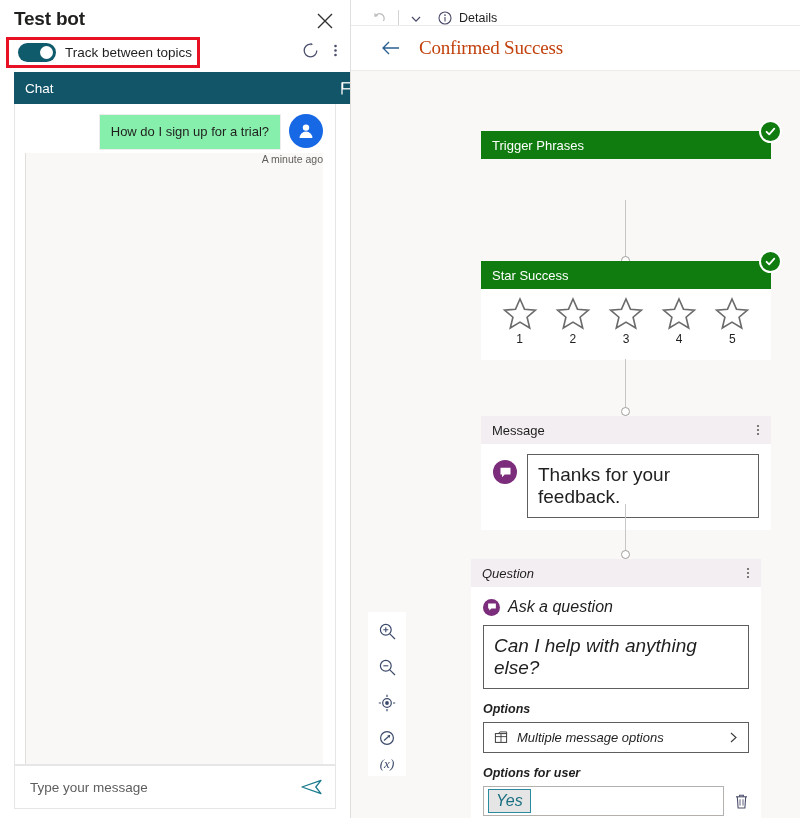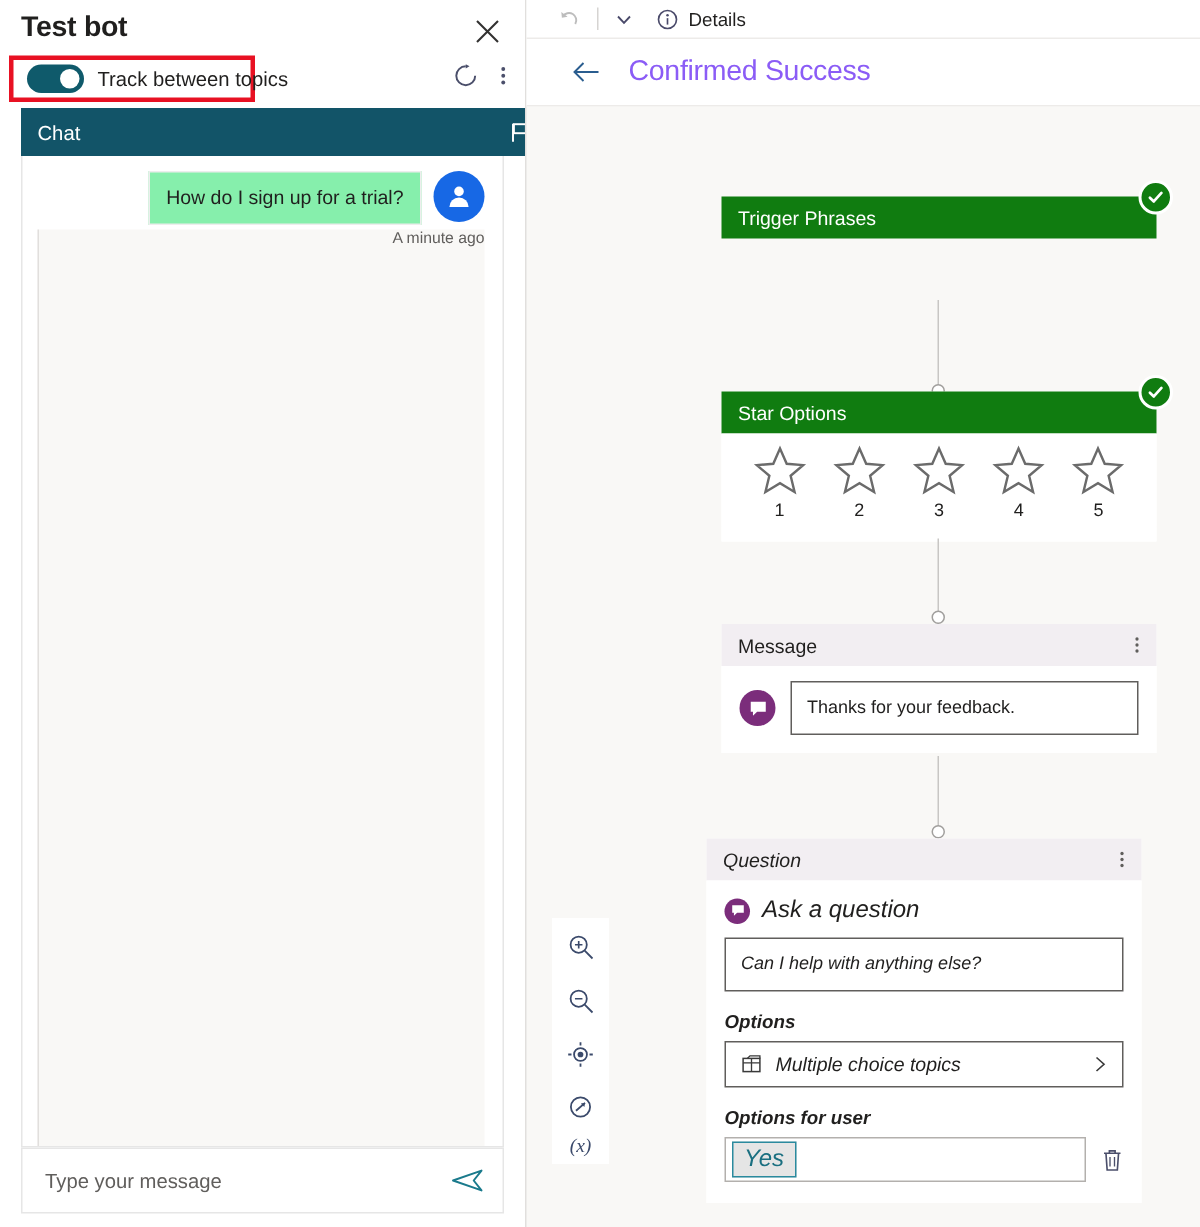--- a/index.html
+++ b/index.html
@@ -26,21 +26,21 @@
   }
   .tb-close {
     position: absolute; right: 14px; top: 10px;
     width: 22px; height: 22px; cursor: pointer;
     color: #323130;
   }
   .tb-close svg { display:block; }
 
   .toggle-row {
     position: absolute; left: 6px; top: 37px;
-    width: 164px; height: 31px;
+    width: 194px; height: 31px;
     border: 3px solid #e81123;
     background: #ffffff;
     display: flex; align-items: center;
     padding-left: 9px;
   }
   .switch {
     width: 38px; height: 19px; border-radius: 10px;
     background: #0f5a6b; position: relative; flex: 0 0 38px;
     cursor: pointer;
   }
@@ -116,35 +116,35 @@
   
   .right {
     position: relative;
     flex: 1 1 auto; height: 818px;
     background: #f9f8f6;
     border-left: 1px solid #e1dfdd;
   }
   .cmdbar {
     position: absolute; left: 0; top: 0; right: 0; height: 26px;
     background: #ffffff; border-bottom: 1px solid #edebe9;
-    display: flex; align-items: center; gap: 0px; padding-left: 14px;
+    display: flex; align-items: flex-end; gap: 0px; padding-left: 14px;
   }
   .cmd-undo { color: #bdbdbd; line-height:0; padding: 0 7px; cursor: default; }
   .cmd-sep { width: 1px; height: 15px; background: #d6d4d2; margin: 0 4px; }
   .cmd-chev { color: #4a4a6a; line-height:0; padding: 0 7px; cursor: pointer; }
   .cmd-details { display: flex; align-items: center; gap: 7px; margin-left: 9px; cursor: pointer; }
   .cmd-details .lbl { font-size: 12.5px; color: #201f1e; }
 
   .topicbar {
     position: absolute; left: 0; top: 26px; right: 0; height: 45px;
     background: #ffffff; border-bottom: 1px solid #edebe9;
     display: flex; align-items: center; padding-left: 30px; gap: 18px;
   }
   .back-arrow { color: #2a5d8f; line-height: 0; cursor: pointer; }
-  .topic-title { font-size: 19px; color: #8b5cf6; font-weight: normal; letter-spacing: -0.2px; }
+  .topic-title { font-size: 19px; color: #c2410c; font-weight: normal; letter-spacing: -0.2px; font-family: Liberation Serif, serif; }
 
   .canvas {
     position: absolute; left: 0; top: 71px; right: 0; bottom: 0;
     overflow: hidden;
   }
 
   
   .node { position: absolute; width: 290px; background: #ffffff; }
   .node-hdr {
     height: 28px; display: flex; align-items: center;
@@ -174,21 +174,21 @@
   .node-stars .num { font-size: 12px; color: #201f1e; text-align: center; margin-top: -4px; }
 
   .msg-field-row { display: flex; align-items: flex-start; gap: 10px; }
   .round-icon {
     width: 24px; height: 24px; border-radius: 50%;
     background: #7b2d7b; flex: 0 0 24px;
     display: flex; align-items: center; justify-content: center; margin-top: 6px;
   }
   .field-box {
     flex: 1; border: 1px solid #605e5c; background: #ffffff;
-    padding: 9px 10px; font-size: 12px; color: #201f1e; min-height: 36px;
+    padding: 9px 10px; font-size: 19px; color: #201f1e; min-height: 36px;
   }
 
   .q-head { display: flex; align-items: center; gap: 8px; margin-bottom: 9px; }
   .q-head .round-icon { width: 17px; height: 17px; flex: 0 0 17px; margin-top: 0; }
   .q-head .lbl { font-size: 16px; color: #201f1e; }
   .q-label { font-size: 12.5px; font-weight: bold; color: #201f1e; margin: 13px 0 6px 0; }
   .q-select {
     border: 1px solid #605e5c; background: #ffffff; height: 31px;
     display: flex; align-items: center; padding: 0 9px 0 10px; gap: 9px;
     font-size: 13px; color: #201f1e; cursor: pointer;
@@ -334,21 +334,21 @@
               <path d="M2.6 6.8 L5.2 9.3 L10.3 3.6" stroke="#fff" stroke-width="1.8" fill="none" stroke-linecap="round" stroke-linejoin="round"></path>
             </svg>
         </div>
       </div>
 
       <div class="connector" style="left:274px; top:129px; height:60px;"></div>
       <div class="conn-dot" style="left:270px; top:185px;"></div>
 
       <div class="node" style="left:130px; top:190px;">
         <div class="node-hdr green">
-          <span class="ttl">Star Options</span>
+          <span class="ttl">Star Success</span>
         </div>
         <div class="node-stars">
           <div>
             <svg width="40" height="37" viewBox="0 0 24 24">
                 <path d="M12 2.6 L14.9 9.2 L22 9.8 L16.6 14.4 L18.3 21.4 L12 17.6 L5.7 21.4 L7.4 14.4 L2 9.8 L9.1 9.2 Z" fill="none" stroke="#6b6b6b" stroke-width="1.05"></path>
               </svg>
             <div class="num">1</div>
           </div>
           <div>
             <svg width="40" height="37" viewBox="0 0 24 24">
@@ -436,21 +436,21 @@
 
           <div class="q-label">Options</div>
           <div class="q-select">
             <span style="line-height:0;">
               <svg width="14" height="14" viewBox="0 0 14 14">
                 <rect x="1.4" y="2.6" width="11.2" height="8.8" stroke="#3a3a3a" stroke-width="1" fill="none"></rect>
                 <path d="M1.4 5.6 H12.6 M7 2.6 V11.4" stroke="#3a3a3a" stroke-width="0.9"></path>
                 <path d="M4.2 2.6 L6 0.9 L12.6 0.9 L12.6 2.6" stroke="#3a3a3a" stroke-width="0.9" fill="none"></path>
               </svg>
             </span>
-            <span class="txt">Multiple choice topics</span>
+            <span class="txt">Multiple message options</span>
             <span style="line-height:0;">
               <svg width="11" height="13" viewBox="0 0 11 13">
                   <path d="M3 2 L8 6.5 L3 11" stroke="#3a3a3a" stroke-width="1.1" fill="none"></path>
                 </svg>
             </span>
           </div>
 
           <div class="q-label">Options for user</div>
           <div class="opt-row">
             <div class="opt-box">

